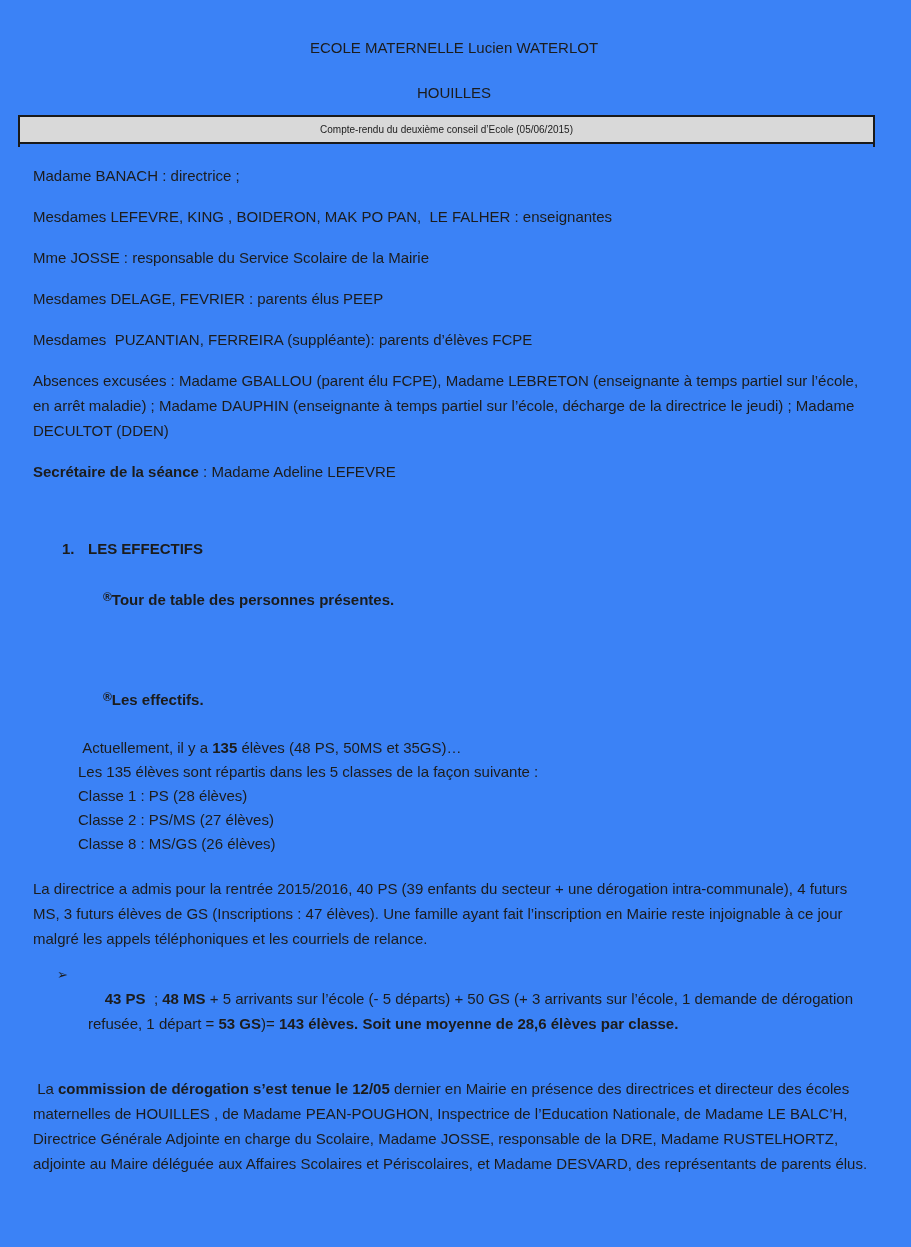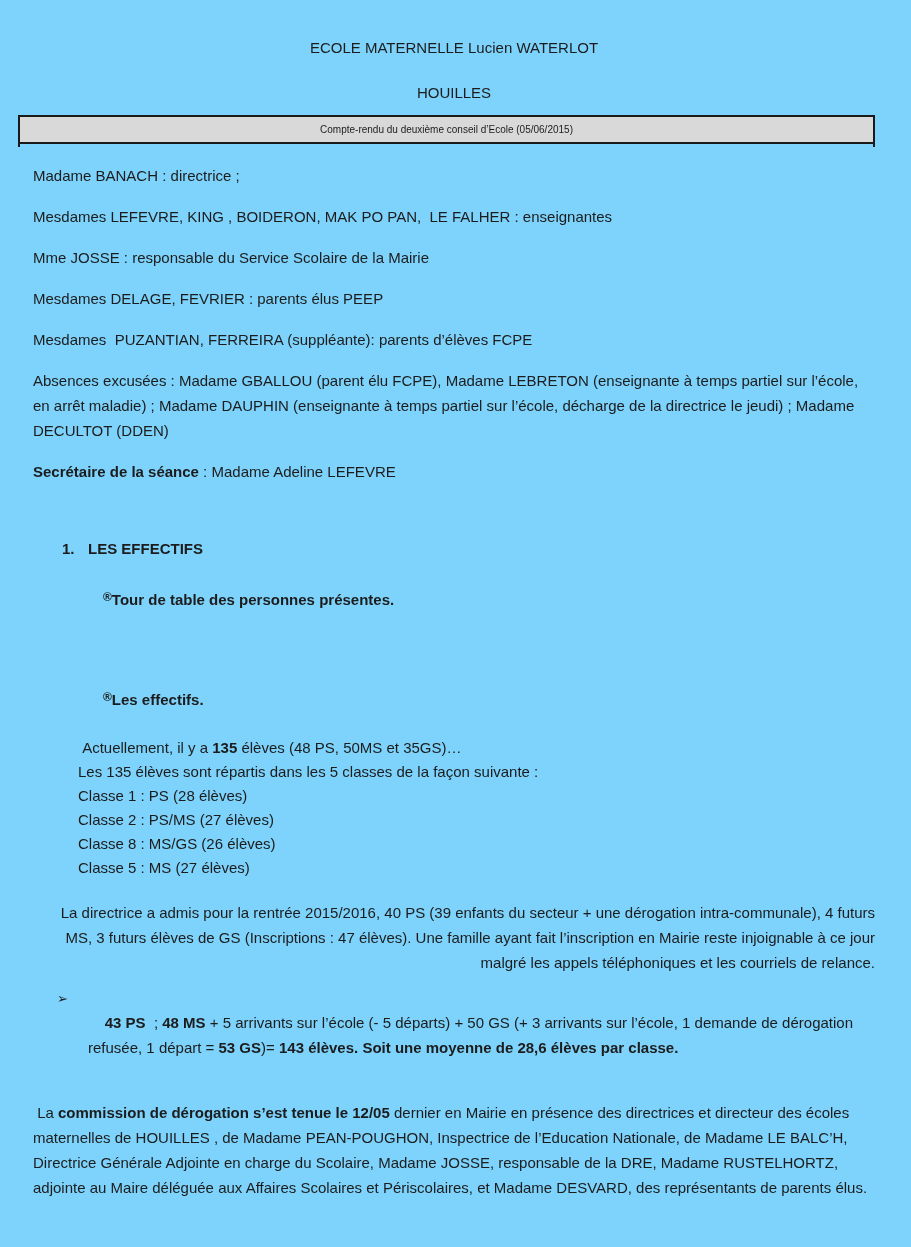--- a/index.html
+++ b/index.html
@@ -3,21 +3,21 @@
 <meta charset="utf-8">
 <style>
   html,body { margin:0; padding:0; background:#ffffff; }
   body {
     width:911px; height:1247px;
     font-family:"Liberation Sans","DejaVu Sans",sans-serif;
     color:#1c1c1c;
   }
   .doc {
     box-sizing:border-box; width:911px; height:1247px;
-    padding:38px 36px 0 33px; overflow:hidden; background:#7dd3fc;
+    padding:38px 36px 0 33px; overflow:hidden; background:#3b82f6;
   }
   .title { margin:0; text-align:center; font-size:15px; line-height:20px; font-weight:400; }
   .city  { margin-top:25px; }
 
   .banner-wrap {
     margin:12px 0 0 -15px;
     border-left:2px solid #1a1a1a; border-right:2px solid #1a1a1a;
     padding-bottom:3px;
   }
   .banner {
@@ -30,21 +30,21 @@
   .mt-first { margin-top:17px; }
 
   .effectifs { margin-top:53px; margin-left:29px; font-size:15px; line-height:24px; }
   .eff-head  { font-weight:700; }
   .eff-num   { display:inline-block; width:26px; }
   .eff-line  { margin-left:16px; white-space:pre-wrap; }
   .eff-bold  { font-weight:700; }
   .eff-sub   { margin-top:25px; }
   .sup       { font-size:12px; vertical-align:4px; }
 
-  .p-directrice  { margin-top:20px;text-align:right; }
+  .p-directrice  { margin-top:20px; }
   .bullet {
     position:relative; margin:10px 0 0; padding-left:55px;
     font-size:15px; line-height:25px; white-space:pre-wrap;
   }
   .bullet-marker { position:absolute; left:24px; top:1px; font-size:13px; }
   .p-commission  { margin-top:15px; }
 
   .b { font-weight:700; }
 </style>
 </head>
@@ -75,21 +75,20 @@
       <span class="sup">®</span><span>Tour de table des personnes présentes.</span>
     </div>
     <div class="eff-line eff-bold eff-sub">
       <span class="sup">®</span><span>Les effectifs.</span>
     </div>
     <div class="eff-line"><span> Actuellement, il y a </span><span class="b">135</span><span> élèves (48 PS, 50MS et 35GS)…</span></div>
     <div class="eff-line"><span>Les 135 élèves sont répartis dans les 5 classes de la façon suivante :</span></div>
     <div class="eff-line"><span>Classe 1 : PS (28 élèves)</span></div>
     <div class="eff-line"><span>Classe 2 : PS/MS (27 élèves)</span></div>
     <div class="eff-line"><span>Classe 8 : MS/GS (26 élèves)</span></div>
-    <div class="eff-line"><span>Classe 5 : MS (27 élèves)</span></div>
   </div>
 
   <p class="para p-directrice"><span>La directrice a admis pour la rentrée 2015/2016, 40 PS (39 enfants du secteur + une dérogation intra-communale), 4 futurs MS, 3 futurs élèves de GS (Inscriptions : 47 élèves). Une famille ayant fait l’inscription en Mairie reste injoignable à ce jour malgré les appels téléphoniques et les courriels de relance.</span></p>
 
   <div class="bullet">
     <span class="bullet-marker">➢</span><span><span class="b">43 PS</span><span>  ; </span><span class="b">48 MS</span><span> + 5 arrivants sur l’école (- 5 départs) + 50 GS (+ 3 arrivants sur l’école, 1 demande de dérogation refusée, 1 départ = </span><span class="b">53 GS</span><span>)= </span><span class="b">143 élèves. Soit une moyenne de 28,6 élèves par classe.</span></span>
   </div>
 
   <p class="para p-commission"><span> La </span><span class="b">commission de dérogation s’est tenue le 12/05</span><span> dernier en Mairie en présence des directrices et directeur des écoles maternelles de HOUILLES , de Madame PEAN-POUGHON, Inspectrice de l’Education Nationale, de Madame LE BALC’H, Directrice Générale Adjointe en charge du Scolaire, Madame JOSSE, responsable de la DRE, Madame RUSTELHORTZ, adjointe au Maire déléguée aux Affaires Scolaires et Périscolaires, et Madame DESVARD, des représentants de parents élus.</span></p>
 

